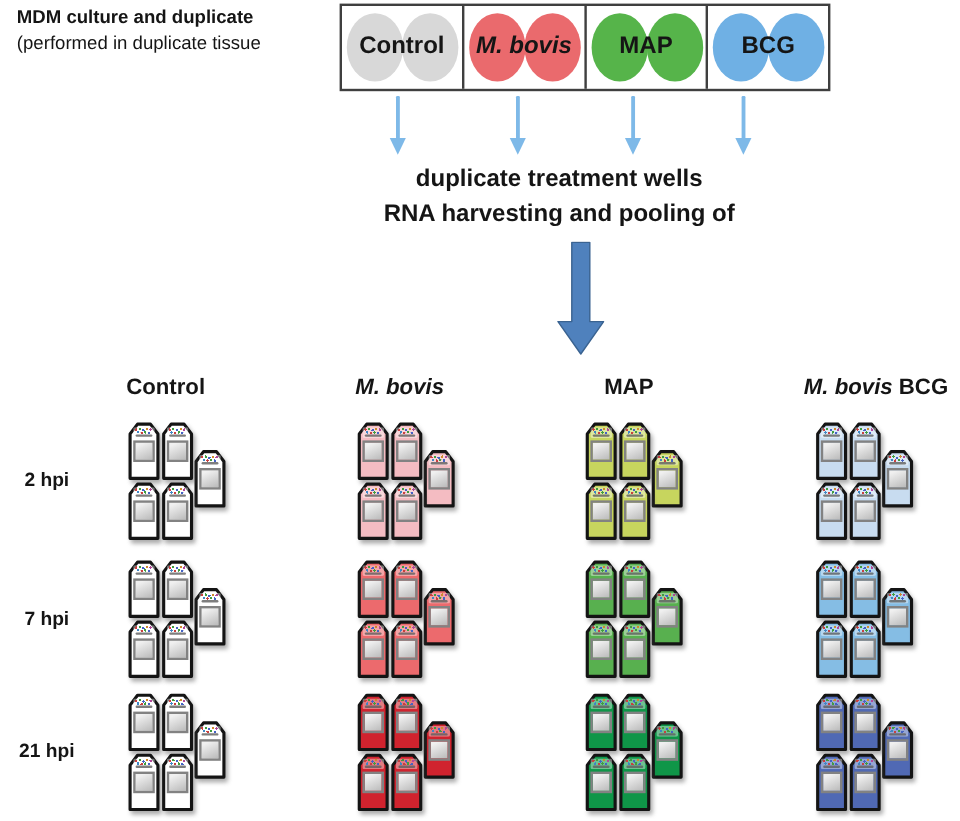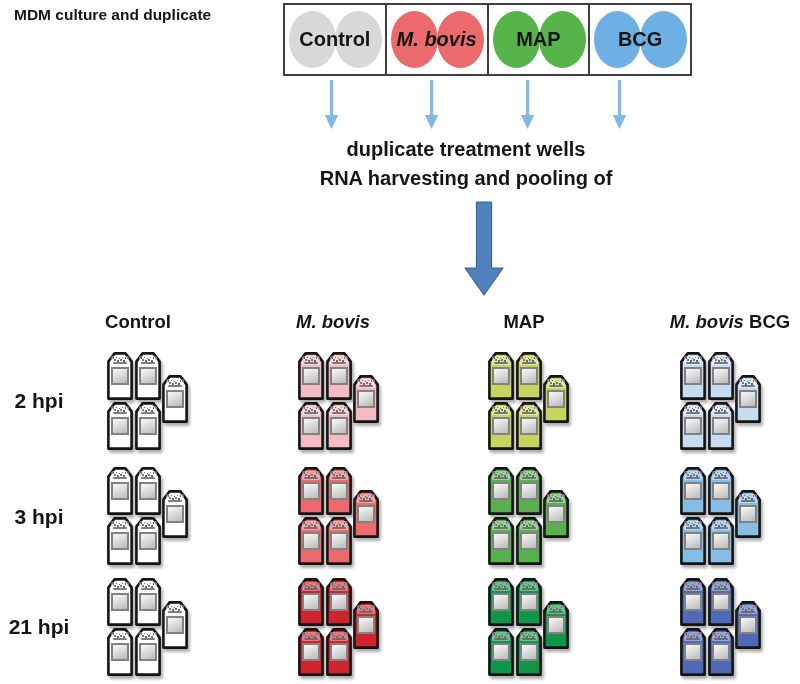--- a/index.html
+++ b/index.html
@@ -34,21 +34,21 @@
     position:absolute;left:266px;top:135px;width:400px;text-align:center;
     font-size:20px;line-height:29px;font-weight:bold;
   }
   
   .col-header{
     position:absolute;top:311px;transform:translateX(-50%);
     font-size:18.5px;font-weight:bold;white-space:nowrap;
   }
   .row-label{
     position:absolute;left:0;width:78px;height:30px;text-align:center;
-    font-size:21px;font-weight:bold;line-height:30px;
+    font-size:16px;font-weight:bold;line-height:30px;
   }
   
   #clusters{position:absolute;left:0;top:0;width:800px;height:684px;}
   .cluster{position:absolute;width:81px;height:98px;}
   .chip{
     position:absolute;width:26px;height:48px;
     filter:drop-shadow(2.5px 3px 1.6px rgba(70,70,70,0.45));
   }
   .chip-outline{position:absolute;left:0;top:0;width:26px;height:48px;overflow:visible;}
   .chip-outline path{fill:var(--chip,#fff);stroke:#141414;stroke-width:2.6;stroke-linejoin:round;}
@@ -73,20 +73,21 @@
   .chip-window{
     position:absolute;left:4px;top:15px;width:18px;height:18px;box-sizing:border-box;
     border:2.4px solid #828282;background:linear-gradient(155deg,#f0f0f0 15%,#bdbdbd 95%);
   }
 </style>
 </head>
 <body style="--small-arrow: #7eb9e8; --big-arrow: #4f81bd;">
 
 <div class="intro">
   <div class="intro-title">MDM culture and duplicate</div>
+  <div>(performed in duplicate tissue</div>
 </div>
 
 <div class="treatment-box">
   <div class="t-cell">
     <span class="circ c-left" style="--circ: #d8d8d8;"></span>
     <span class="circ c-right" style="--circ: #d8d8d8;"></span>
     <span class="t-label"><i></i><span>Control</span></span>
   </div>
   <div class="t-cell">
     <span class="circ c-left" style="--circ: #ea6a6d;"></span>
@@ -130,21 +131,21 @@
 <svg class="big-arrow" viewBox="0 0 40 96">
   <polygon points="12.5,1 27.5,1 27.5,67 39,67 20,94 1,67 12.5,67"></polygon>
 </svg>
 
 <div class="col-header" style="left:138px"><i></i><span>Control</span></div>
 <div class="col-header" style="left:333px"><i>M. bovis</i><span></span></div>
 <div class="col-header" style="left:524px"><i></i><span>MAP</span></div>
 <div class="col-header" style="left:730px"><i>M. bovis</i><span> BCG</span></div>
 
 <div class="row-label" style="top:386px">2 hpi</div>
-<div class="row-label" style="top:502px">3 hpi</div>
+<div class="row-label" style="top:502px">7 hpi</div>
 <div class="row-label" style="top:612px">21 hpi</div>
 
 <div id="clusters">
     <div class="cluster" style="left: 107px; top: 352px;">
       <div class="chip" style="left: 0px; top: 0px; z-index: 2; --chip: #ffffff;">
         <svg class="chip-outline" viewBox="0 0 26 48">
           <path d="M1.4 9.6 L7.6 1.4 L18.4 1.4 L24.6 9.6 L24.6 46.6 L1.4 46.6 Z"></path>
         </svg>
         <div class="chip-logo"></div>
         <div class="chip-window"></div>

